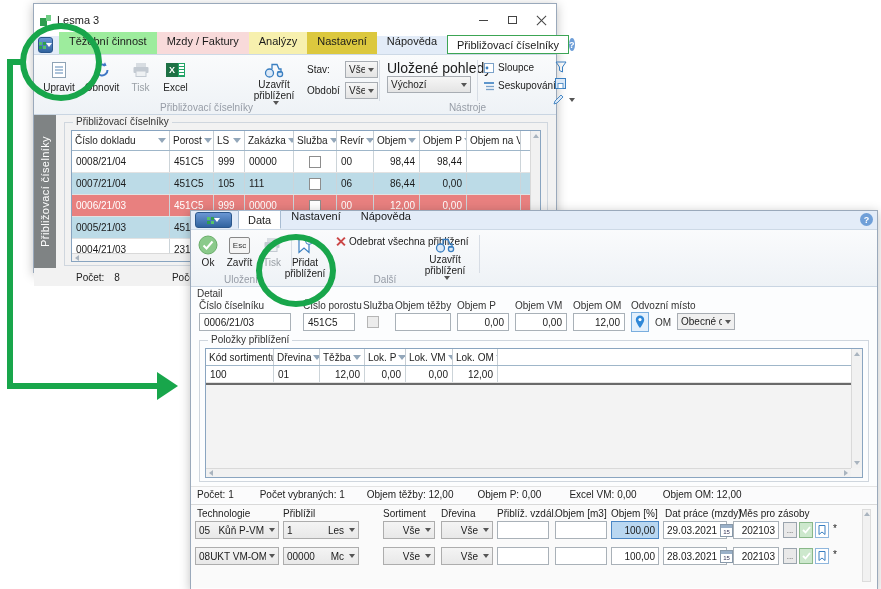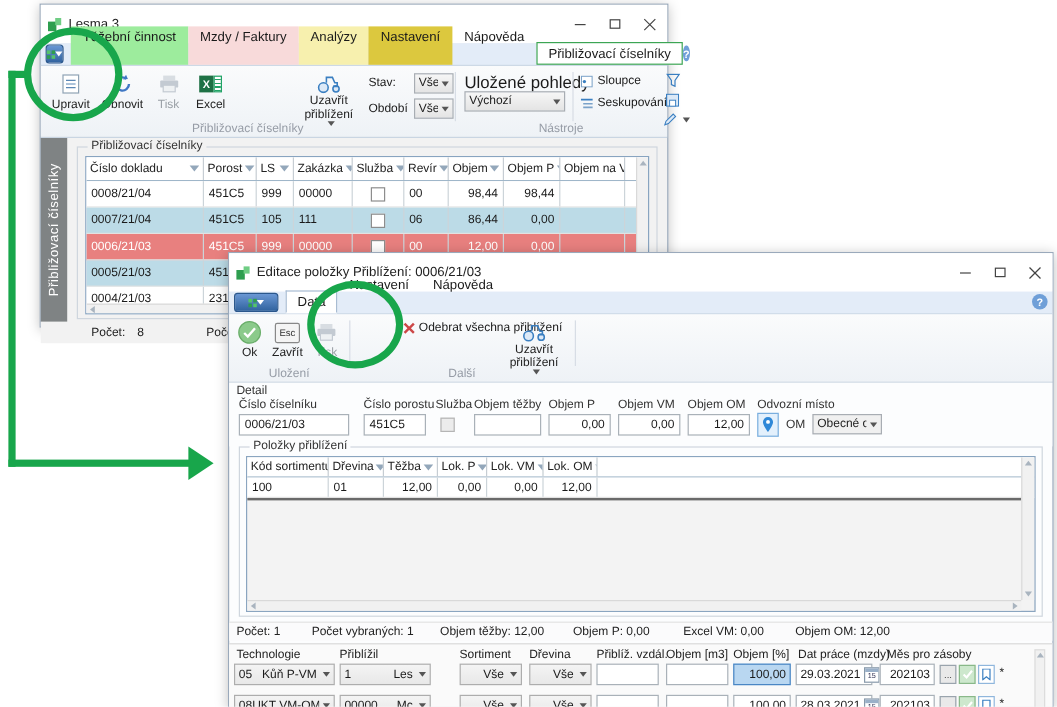--- a/index.html
+++ b/index.html
@@ -19,21 +19,21 @@
 .ic-min{width:9px;height:1px;background:#444}
 .ic-max{width:9px;height:8px;border:1px solid #444}
 .ic-x{position:relative;width:11px;height:11px}
 .ic-x::before,.ic-x::after{content:"";position:absolute;left:5px;top:-1px;width:1px;height:13px;background:#444}
 .ic-x::before{transform:rotate(45deg)}.ic-x::after{transform:rotate(-45deg)}
 
 .tabstrip{height:19px;background:#e3ecf8;display:flex;align-items:flex-end;padding:0 4px;border-bottom:1px solid #cdd9e6}
 .appmenu{width:37px;height:16px;margin:0 6px 1px 0;border-radius:3px;background:linear-gradient(#6a97d4,#31639f);border:1px solid #2b578c;display:flex;align-items:center;justify-content:center;gap:4px}
 .agrid{width:3px;height:3px;background:#55c46a;box-shadow:4px 0 0 #2e9e4f,0 4px 0 #2e9e4f,4px 4px 0 #55c46a;margin-bottom:4px}
 .wcaret{width:0;height:0;border-left:3px solid transparent;border-right:3px solid transparent;border-top:4px solid #fff}
-.tab{height:32px;line-height:16px;padding:0 9px;border:1px solid transparent;white-space:nowrap}
+.tab{height:22px;line-height:16px;padding:0 9px;border:1px solid transparent;white-space:nowrap}
 .tab.c-green{background:#9dec9d}.tab.c-pink{background:#f8dada}.tab.c-yellow{background:#f7f0ae}.tab.c-olive{background:#dcc83e}
 .tab.active{background:#fff;border:1px solid #3ca554;height:19px;line-height:18px}
 #edit-win .tab.active{border:1px solid #a8bcd2;border-bottom-color:#fff}
 .help-badge{margin-left:auto;margin-bottom:3px;width:13px;height:13px;border-radius:50%;background:#6f9fd8;color:#fff;font-size:9px;font-weight:bold;display:flex;align-items:center;justify-content:center}
 
 .ribbon{position:relative;background:linear-gradient(#fafbfc,#eef2f6);border-bottom:1px solid #c9d5e2}
 #main-win .ribbon{height:60px}
 #edit-win .ribbon{height:57px}
 .rbtn{position:absolute;top:2px;height:48px;display:flex;flex-direction:column;align-items:center;text-align:center;font-size:10px;line-height:11px;color:#222}
 .rbtn .ric{height:22px;display:flex;align-items:center;justify-content:center;margin:2px 0 1px}
@@ -385,35 +385,20 @@
     </div>
   </div>
   <div class="statusbar">
     <span>Počet:</span>
     <span style="margin-left:10px">8</span>
     <span style="margin-left:52px">Počet vybr</span>
   </div>
 </div>
 
 <div id="edit-win" class="win">
-  <div class="titlebar">
-    <div class="logo-ico"></div>
-    <span class="tb-title">Editace položky Přiblížení: 0006/21/03</span>
-    <div class="caps">
-      <div class="cap-btn">
-          <span class="ic-min"></span>
-        </div>
-      <div class="cap-btn">
-          <span class="ic-max"></span>
-        </div>
-      <div class="cap-btn">
-          <span class="ic-x"></span>
-        </div>
-    </div>
-  </div>
   <div class="tabstrip">
     <div class="appmenu">
       <span class="agrid"></span>
       <span class="wcaret"></span>
     </div>
     <div class="tab active">Data</div>
     <div class="tab">Nastavení</div>
     <div class="tab">Nápověda</div>
     <div class="help-badge">?</div>
   </div>
@@ -437,20 +422,31 @@
       <span class="ric">
         <svg width="18" height="16" viewBox="0 0 18 16">
             <rect x="4" y="1" width="10" height="4" fill="#d8dde2"></rect>
             <rect x="1.5" y="5" width="15" height="6" rx="1" fill="#c3cad2"></rect>
             <rect x="4" y="9" width="10" height="5.5" fill="#eef1f3" stroke="#c3cad2"></rect>
           </svg>
       </span>
       <span>Tisk</span>
     </div>
     <div class="rsep" style="left:100px"></div>
+    <div class="rbtn" style="left:88px;width:52px;left:88px">
+      <span class="ric">
+        <svg width="18" height="20" viewBox="0 0 18 20">
+            <path d="M3 1.5h10v16l-5-4.5-5 4.5z" fill="#fff" stroke="#3a7fc1" stroke-width="1.2"></path>
+            <circle cx="13" cy="6" r="3.4" fill="#fff" stroke="#3a7fc1"></circle>
+            <line x1="13" y1="4.4" x2="13" y2="7.6" stroke="#3a7fc1"></line>
+            <line x1="11.4" y1="6" x2="14.6" y2="6" stroke="#3a7fc1"></line>
+          </svg>
+      </span>
+      <span>Přidat přiblížení</span>
+    </div>
     <div class="smallbtn" style="left:142px;top:3px">
       <span class="redx"></span>
       <span>Odebrat všechna přiblížení</span>
     </div>
     <div class="rbtn" style="left:228px;width:52px">
       <span class="ric">
         <svg width="22" height="18" viewBox="0 0 22 18">
             <circle cx="6.5" cy="13" r="4" fill="#dce9f7" stroke="#3a7fc1" stroke-width="1.3"></circle>
             <circle cx="17" cy="14" r="2.6" fill="#dce9f7" stroke="#3a7fc1" stroke-width="1.3"></circle>
             <path d="M9 9V4.5h5l2 4.5h2v3h-3.5" fill="none" stroke="#3a7fc1" stroke-width="1.3"></path>

